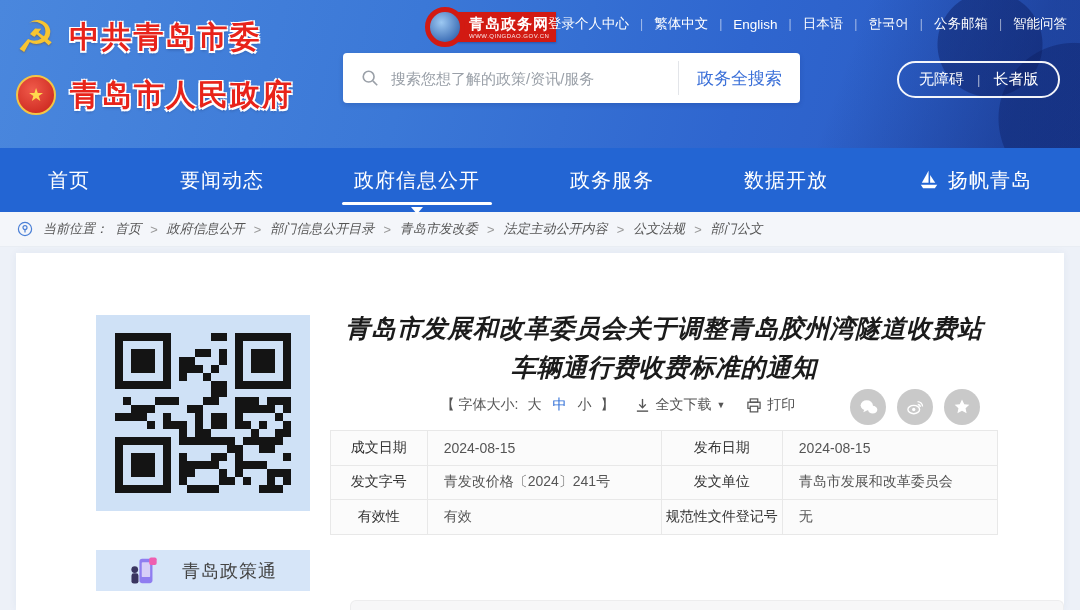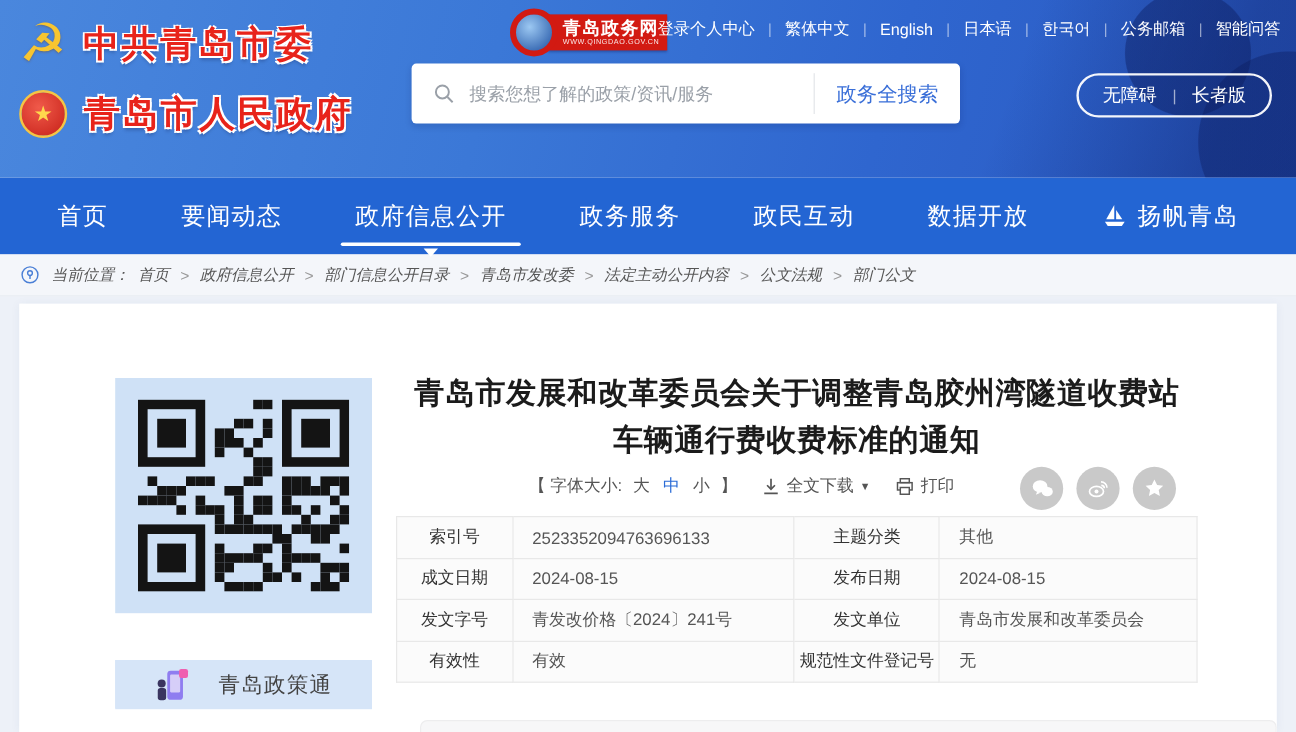--- a/index.html
+++ b/index.html
@@ -72,21 +72,21 @@
   .card { position:absolute; left:16px; top:6px; width:1048px; height:357px; background:#fff;
     box-shadow:0 0 8px rgba(30,60,120,.06); }
   .qr-block { position:absolute; left:80px; top:62px; width:214px; height:196px;
     background:#cfe1f6; display:flex; align-items:center; justify-content:center; }
   .side-banner { position:absolute; left:80px; width:214px; height:40px; background:#d6e5f8;
     display:flex; align-items:center; gap:18px; padding-left:30px; cursor:pointer; }
   .banner-qa { top:261px;margin-top:36px; }
   .banner-portal { top:297px; height:41px; }
   .banner-label { font-size:18px; color:#444; letter-spacing:1px; }
   .article-title { position:absolute; left:322px; top:56px; width:652px; text-align:center;
-    font-size:25px; font-weight:bold; color:#1b1b1b; line-height:39px; letter-spacing:.5px; }
+    font-size:25px; font-weight:bold; color:#1b1b1b; line-height:39px; letter-spacing:.5px;font-style:italic; }
   .tools { position:absolute; left:322px; top:143px; width:560px; display:flex;
     align-items:center; justify-content:center; gap:7px; font-size:14px; color:#555; }
   .fs-option { cursor:pointer; padding:0 2px; }
   .fs-active { color:#2a6bd6; }
   .tool-btn { display:flex; align-items:center; gap:5px; cursor:pointer; margin-left:14px; }
   .caret { font-size:9px; color:#555; }
   .share-group { position:absolute; top:136px; right:84px; display:flex; gap:11px; }
   .share-circle { width:36px; height:36px; border-radius:50%; background:#c9c9c9;
     display:flex; align-items:center; justify-content:center; cursor:pointer; }
   .meta-table { position:absolute; left:314px; top:177px; width:668px; border-collapse:collapse; }
@@ -151,21 +151,20 @@
     <span class="pill-sep">|</span>
     <span class="pill-btn">长者版</span>
   </div>
 </div>
 
 <div class="nav">
   <div class="nav-item">首页</div>
   <div class="nav-item">要闻动态</div>
   <div class="nav-item active">政府信息公开</div>
   <div class="nav-item">政务服务</div>
-  <div class="nav-item">政民互动</div>
   <div class="nav-item">数据开放</div>
   <div class="nav-item">
     <span style="display:flex;">
       <svg viewBox="0 0 24 24" width="22" height="22" fill="#fff">
           <path d="M11.5 2v13H4.2z"></path>
           <path d="M13.2 6.5l5.6 8.5h-5.6z"></path>
           <path d="M3 17.2h18l-2.6 3.8H5.6z"></path>
         </svg>
     </span>
     <span>扬帆青岛</span>
@@ -417,26 +416,20 @@
 
     <table class="meta-table">
       <colgroup>
           <col style="width:97px">
           <col style="width:236px">
           <col style="width:118px">
           <col style="width:217px">
         </colgroup>
       <tbody>
         <tr>
-          <td class="m-label">索引号</td>
-          <td class="m-value">2523352094763696133</td>
-          <td class="m-label">主题分类</td>
-          <td class="m-value">其他</td>
-        </tr>
-        <tr>
           <td class="m-label">成文日期</td>
           <td class="m-value">2024-08-15</td>
           <td class="m-label">发布日期</td>
           <td class="m-value">2024-08-15</td>
         </tr>
         <tr>
           <td class="m-label">发文字号</td>
           <td class="m-value">青发改价格〔2024〕241号</td>
           <td class="m-label">发文单位</td>
           <td class="m-value">青岛市发展和改革委员会</td>

